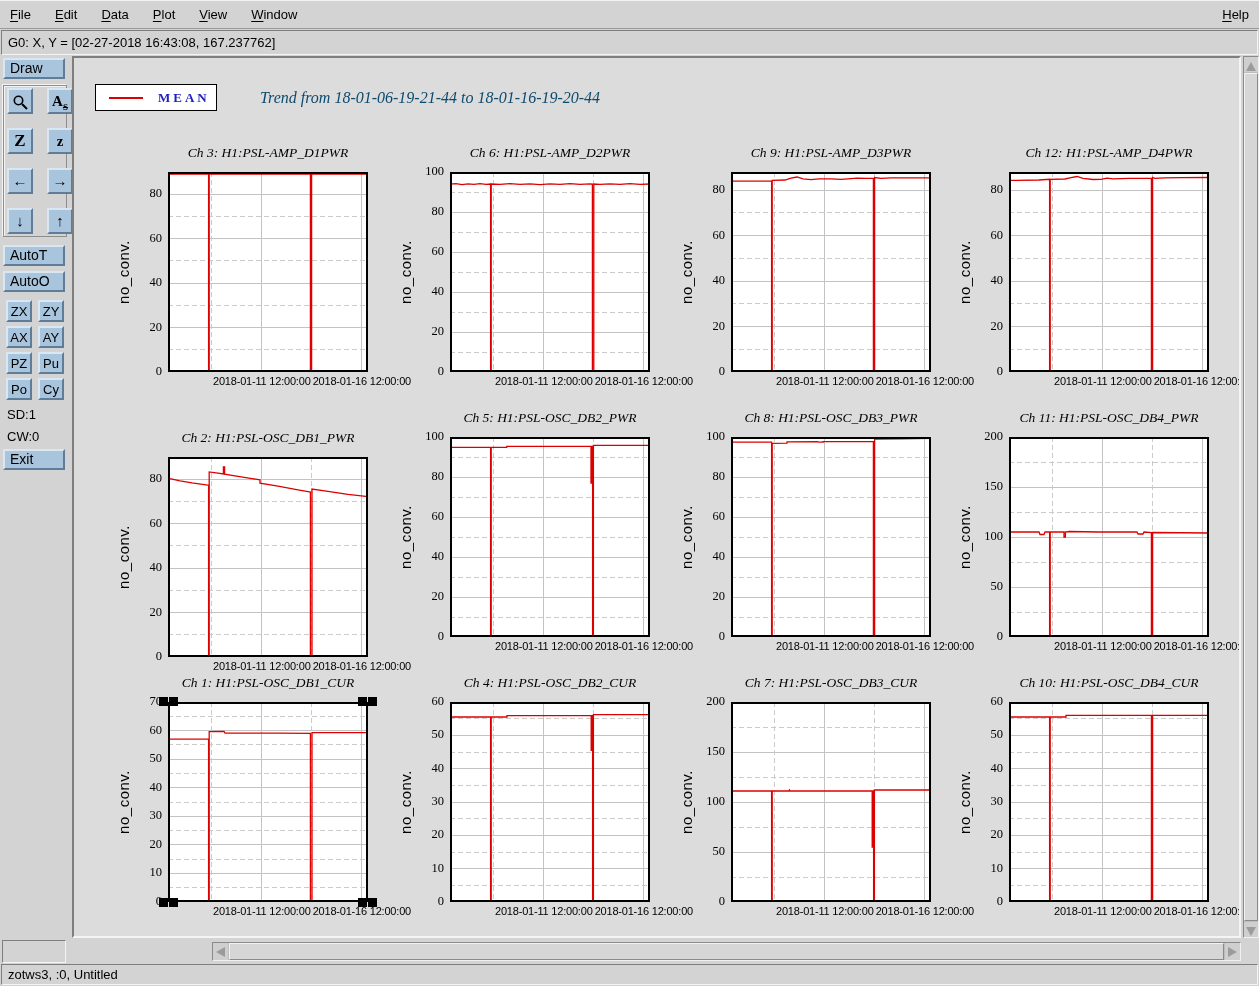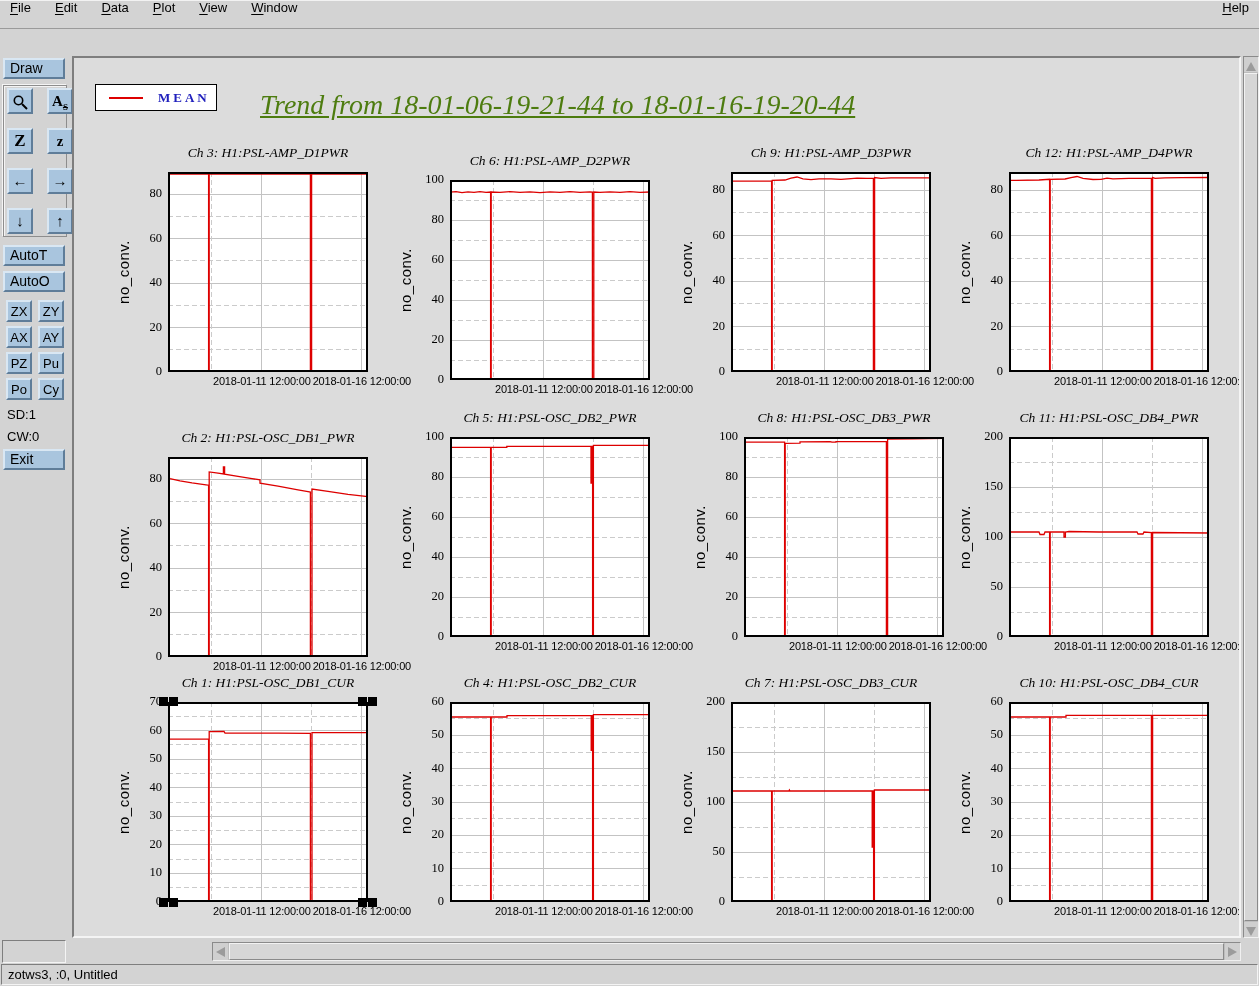--- a/index.html
+++ b/index.html
@@ -3,21 +3,21 @@
 <meta charset="utf-8">
 <style>
   * { margin:0; padding:0; box-sizing:border-box; }
   html,body { width:1259px; height:986px; }
   body { font-family:"Liberation Sans", sans-serif; background:#d3d3d3; position:relative; overflow:hidden; }
 
   .window { position:absolute; left:0; top:0; width:1259px; height:986px; background:#d3d3d3; }
 
   
   .menubar { position:absolute; left:0; top:0; width:100%; height:29px;
-             display:flex; align-items:flex-start; gap:24px; padding:0 10px;
+             display:flex; align-items:center; gap:24px; padding:0 10px;
              border-bottom:1px solid #9a9a9a; box-shadow:0 1px 0 #f2f2f2 inset; font-size:13px; color:#000; }
   .menu-item { cursor:default; }
   .menu-item u { text-underline-offset:2px; }
   .menu-spacer { flex:1; }
 
   
   .readout { position:absolute; left:1px; top:30px; width:1257px; height:25px;
              border:1px solid; border-color:#7e7e7e #f4f4f4 #f4f4f4 #7e7e7e;
              background:#d3d3d3; font-size:13px; line-height:23px; padding-left:6px; color:#000; }
 
@@ -46,21 +46,21 @@
             border:2px solid; border-color:#7e7e7e #f4f4f4 #f4f4f4 #7e7e7e;
             background:#dcdcdc; overflow:hidden; }
   .canvas-inner { position:absolute; left:0; top:0; width:1165px; height:878px; }
 
   .legend-box { position:absolute; left:21px; top:26px; width:122px; height:27px; background:#fff;
                 border:1px solid #000; display:flex; align-items:center; }
   .legend-line { width:34px; height:0; border-top:2px solid #dd0000; margin-left:13px; }
   .legend-label { margin-left:15px; font-family:"Liberation Serif",serif; font-size:13px; font-weight:bold;
                   letter-spacing:3px; color:#2121bd; }
   .big-title { position:absolute; left:186px; top:31px; font-family:"Liberation Serif",serif;
-               font-style:italic; font-size:28px; color:#4d7c0f; white-space:nowrap;text-decoration:underline; }
+               font-style:italic; font-size:16px; color:#0c4a6e; white-space:nowrap; }
 
   
   .plot-cell { position:absolute; width:270px; height:252px; }
   .plot-title { position:absolute; left:58px; top:3px; width:200px; text-align:center; white-space:nowrap;
                 font-family:"Liberation Serif",serif; font-style:italic; font-size:13.5px; color:#000; }
   .plot-svg { position:absolute; left:58px; top:30px; }
   .ytick { position:absolute; left:0; width:52px; text-align:right; font-family:"Liberation Serif",serif;
            font-size:12.5px; color:#000; }
   .xtick { position:absolute; top:233px; transform:translateX(-50%); white-space:nowrap;
            font-family:Liberation Sans, sans-serif; font-size:11px; letter-spacing:-0.2px; color:#000; }
@@ -100,20 +100,21 @@
         <span class="menu-item"><u>E</u>dit</span>
         <span class="menu-item"><u>D</u>ata</span>
         <span class="menu-item"><u>P</u>lot</span>
         <span class="menu-item"><u>V</u>iew</span>
         <span class="menu-item"><u>W</u>indow</span>
       </span>
     <span class="menu-spacer"></span>
     <span class="menu-item" id="menu-help"><u>H</u>elp</span>
   </div>
 
+  <div class="readout">G0: X, Y = [02-27-2018 16:43:08, 167.237762]</div>
 
   <div class="main">
 
     <div class="toolbar">
       <button class="btn btn-wide">Draw</button>
 
       <div class="icon-frame">
         <div class="icon-grid">
           <button class="btn btn-icon">
             <svg width="17" height="17" viewBox="0 0 17 17">
@@ -180,21 +181,21 @@
             <svg width="200" height="200" viewBox="0 0 200 200" class="plot-svg">
               <rect x="0" y="0" width="200" height="200" fill="#ffffff"></rect>
               <g shape-rendering="crispEdges" fill="none">
                 <path d="M0 155.55555555555554H200M0 111.11111111111111H200M0 66.66666666666669H200M0 22.22222222222223H200M93.8 0V200M193.79999999999998 0V200" stroke="#c3c3c3" stroke-width="1"></path>
                 <path d="M0 177.77777777777777H200M0 133.33333333333334H200M0 88.88888888888889H200M0 44.44444444444443H200M43.8 0V200M143.79999999999998 0V200" stroke="#cbcbcb" stroke-width="1" stroke-dasharray="5,3"></path>
               </g>
               <polyline points="0.0,2.2 40.6,2.2 40.6,200.0 41.2,200.0 41.2,2.2 142.4,2.2 142.4,200.0 143.6,200.0 143.6,2.2 200.0,2.2" fill="none" stroke="#dd0000" stroke-width="1.3"></polyline>
               <rect x="1" y="1" width="198" height="198" fill="none" stroke="#000" stroke-width="2" shape-rendering="crispEdges"></rect>
             </svg>
           </div>
-          <div class="plot-cell" style="left: 318px; top: 92px;">
+          <div class="plot-cell" style="left: 318px; top: 84px;">
             <span class="plot-title">Ch 6: H1:PSL-AMP_D2PWR</span>
             <span class="ylab">no_conv.</span>
             <span class="ytick" style="top: 222px;">0</span>
             <span class="ytick" style="top: 182px;">20</span>
             <span class="ytick" style="top: 142px;">40</span>
             <span class="ytick" style="top: 102px;">60</span>
             <span class="ytick" style="top: 62px;">80</span>
             <span class="ytick" style="top: 22px;">100</span>
             <span class="xtick" style="left: 151.8px;">2018-01-11 12:00:00</span>
             <span class="xtick" style="left: 251.8px;">2018-01-16 12:00:00</span>
@@ -282,21 +283,21 @@
             <svg width="200" height="200" viewBox="0 0 200 200" class="plot-svg">
               <rect x="0" y="0" width="200" height="200" fill="#ffffff"></rect>
               <g shape-rendering="crispEdges" fill="none">
                 <path d="M0 160H200M0 120H200M0 80H200M0 40H200M0 0H200M93.8 0V200M193.79999999999998 0V200" stroke="#c3c3c3" stroke-width="1"></path>
                 <path d="M0 180H200M0 140H200M0 100H200M0 60H200M0 20H200M43.8 0V200M143.79999999999998 0V200" stroke="#cbcbcb" stroke-width="1" stroke-dasharray="5,3"></path>
               </g>
               <polyline points="0.0,10.4 40.6,10.4 40.6,200.0 41.2,200.0 41.2,10.4 56.8,10.4 56.8,9.4 110.0,9.4 141.0,9.4 141.0,46.0 142.2,46.0 142.2,9.4 142.6,9.4 142.6,200.0 143.4,200.0 143.4,8.4 200.0,8.4" fill="none" stroke="#dd0000" stroke-width="1.3"></polyline>
               <rect x="1" y="1" width="198" height="198" fill="none" stroke="#000" stroke-width="2" shape-rendering="crispEdges"></rect>
             </svg>
           </div>
-          <div class="plot-cell" style="left: 612px; top: 349px;">
+          <div class="plot-cell" style="left: 599px; top: 349px;">
             <span class="plot-title">Ch 8: H1:PSL-OSC_DB3_PWR</span>
             <span class="ylab">no_conv.</span>
             <span class="ytick" style="top: 222px;">0</span>
             <span class="ytick" style="top: 182px;">20</span>
             <span class="ytick" style="top: 142px;">40</span>
             <span class="ytick" style="top: 102px;">60</span>
             <span class="ytick" style="top: 62px;">80</span>
             <span class="ytick" style="top: 22px;">100</span>
             <span class="xtick" style="left: 151.8px;">2018-01-11 12:00:00</span>
             <span class="xtick" style="left: 251.8px;">2018-01-16 12:00:00</span>

